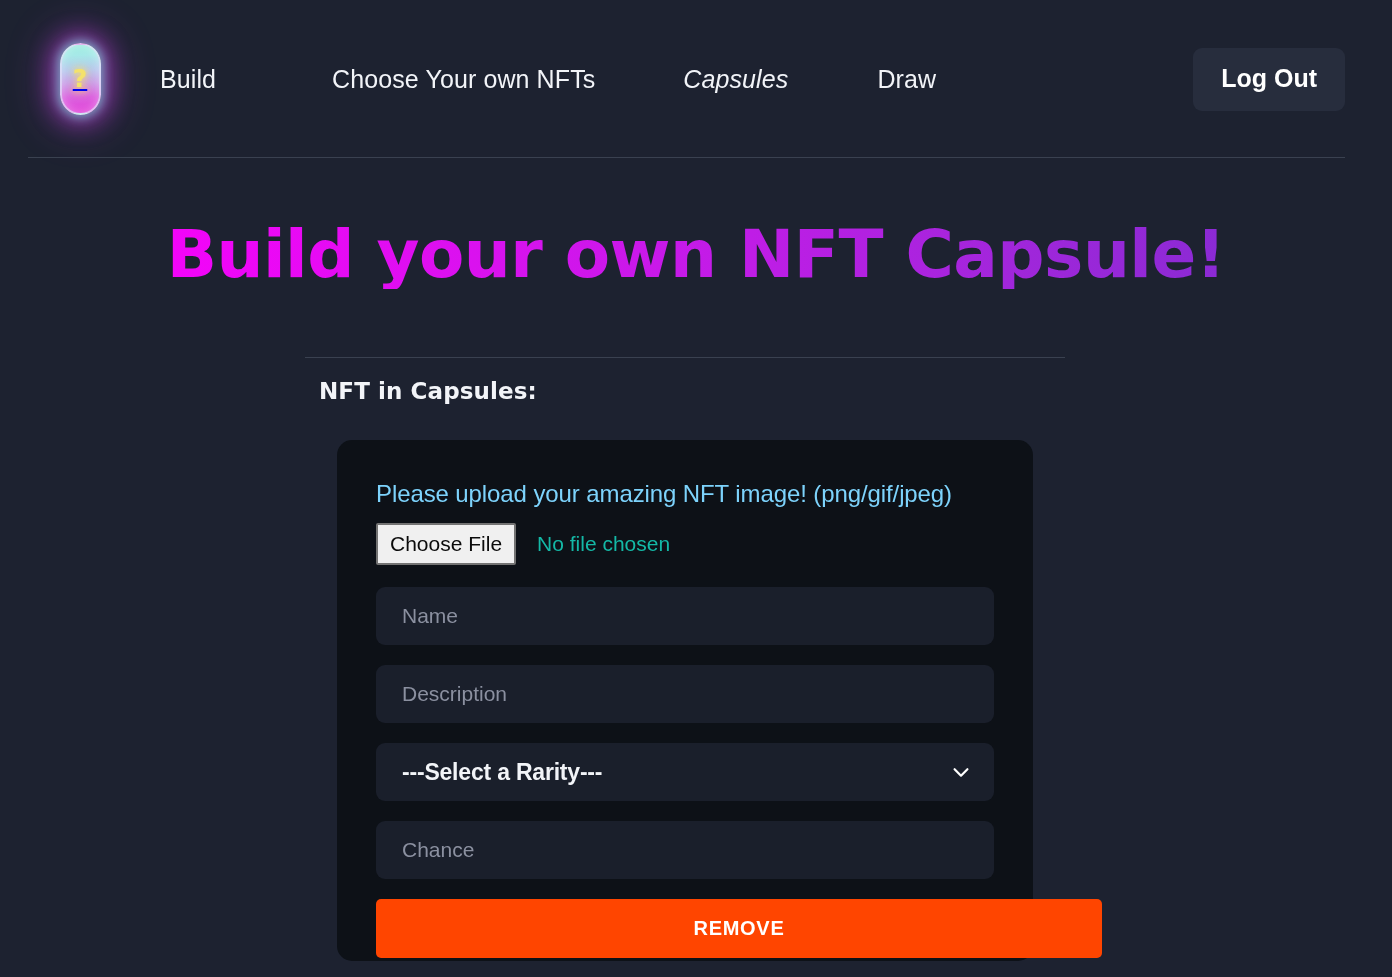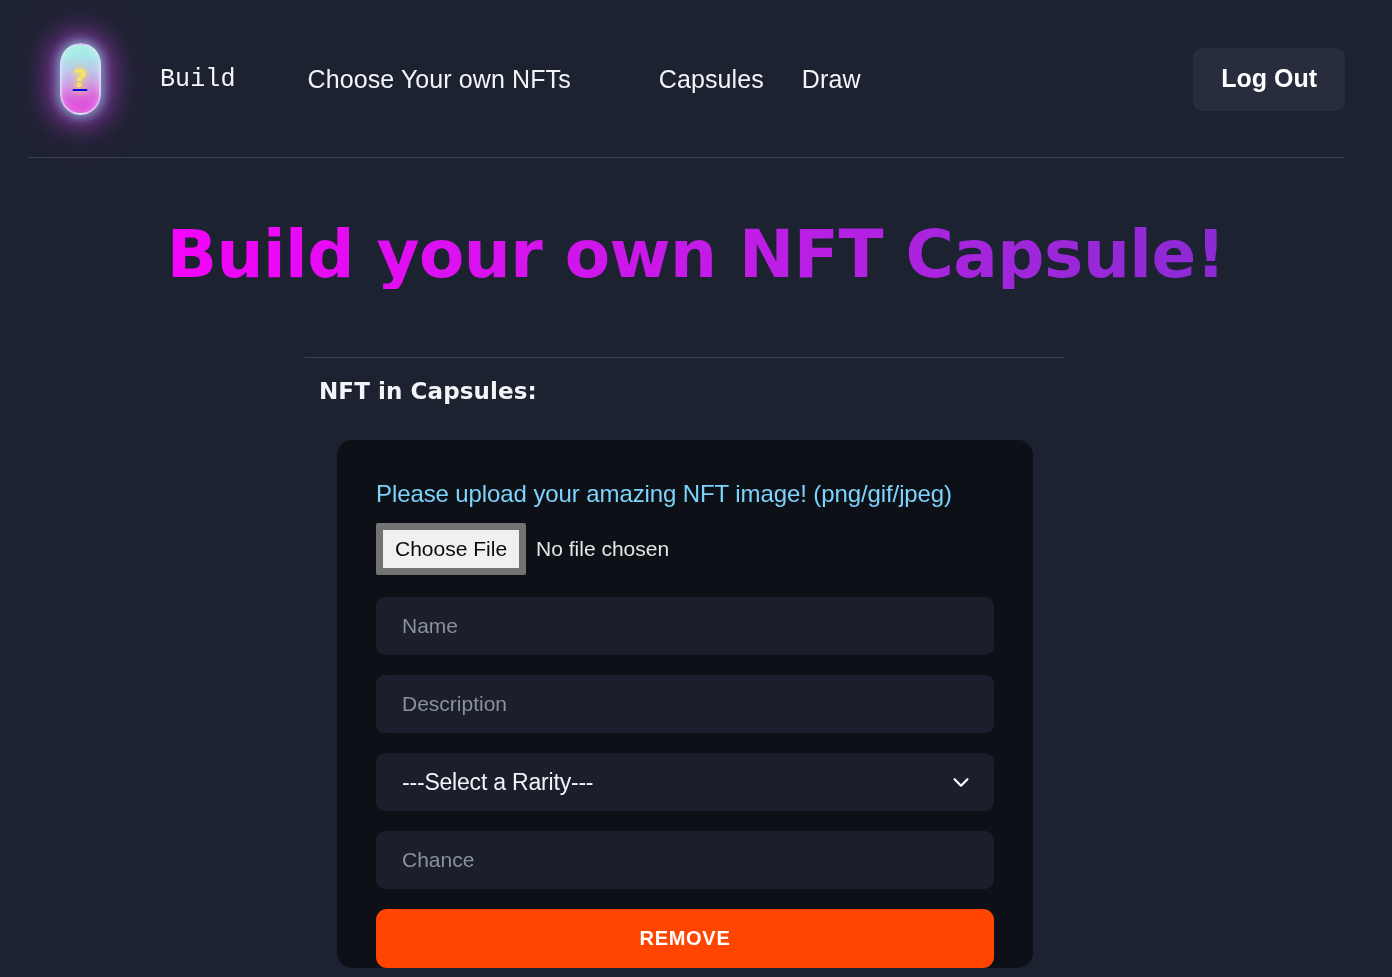--- a/index.html
+++ b/index.html
@@ -92,23 +92,23 @@
     font-weight: 400;
     color: #f2f4f8;
     text-decoration: none;
     white-space: nowrap;
     letter-spacing: 0.1px;
     cursor: pointer;
   }
 
   .nav-link + .nav-link { margin-left: 0; }
 
-  .nav-item-0 { margin-right: 72px; font-family: Liberation Mono, monospace; }
+  .nav-item-0 { margin-right: 116px; }
   .nav-item-1 { margin-right: 88px; }
-  .nav-item-2 { margin-right: 38px; }
+  .nav-item-2 { margin-right: 89px; font-style: italic; }
 
   .logout-button {
     margin-left: auto;
     margin-right: 19px;
     background: #272d3d;
     color: #ffffff;
     border: none;
     border-radius: 9px;
     font-family: "Liberation Sans", sans-serif;
     font-size: 25px;
@@ -189,33 +189,33 @@
 
   .file-row {
     display: flex;
     align-items: center;
     margin-bottom: 22px;
   }
 
   .choose-file-button {
     background: #f0f0f0;
     color: #0b0b0b;
-    border: 7px solid #737373;
+    border: 2px solid #737373;
     border-radius: 2px;
     font-family: "Liberation Sans", sans-serif;
     font-size: 21px;
     padding: 7px 12px 8px;
     cursor: pointer;
     line-height: 1.1;
   }
 
   .file-status {
     font-size: 21px;
-    color: #e5e5e5;
-    margin-left: 10px;
+    color: #14b8a6;
+    margin-left: 21px;
   }
 
   .field {
     width: 618px;
     height: 58px;
     background: #1a1f2b;
     border: none;
     border-radius: 9px;
     color: #e8eaf0;
     font-family: "Liberation Sans", sans-serif;
@@ -232,44 +232,45 @@
     position: relative;
     width: 618px;
     height: 58px;
     background: #1a1f2b;
     border-radius: 9px;
     margin-bottom: 20px;
     display: flex;
     align-items: center;
     padding: 0 26px;
     cursor: pointer;
+    font-weight: bold;
   }
 
   .select-value {
     font-size: 23px;
     color: #f2f4f8;
     letter-spacing: -0.2px;
   }
 
   .chevron-down {
     position: absolute;
     right: 22px;
     top: 50%;
     transform: translateY(-50%);
     width: 22px;
     height: 22px;
   }
 
   .remove-button {
-    width: 618px;
+    width: 726px;
     height: 59px;
     background: #ff4500;
     color: #ffffff;
     border: none;
-    border-radius: 11px;
+    border-radius: 5px;
     font-family: "Liberation Sans", sans-serif;
     font-size: 20px;
     font-weight: 700;
     letter-spacing: 0.7px;
     cursor: pointer;
     display: block;
   }
 </style>
 </head>
 <body>

